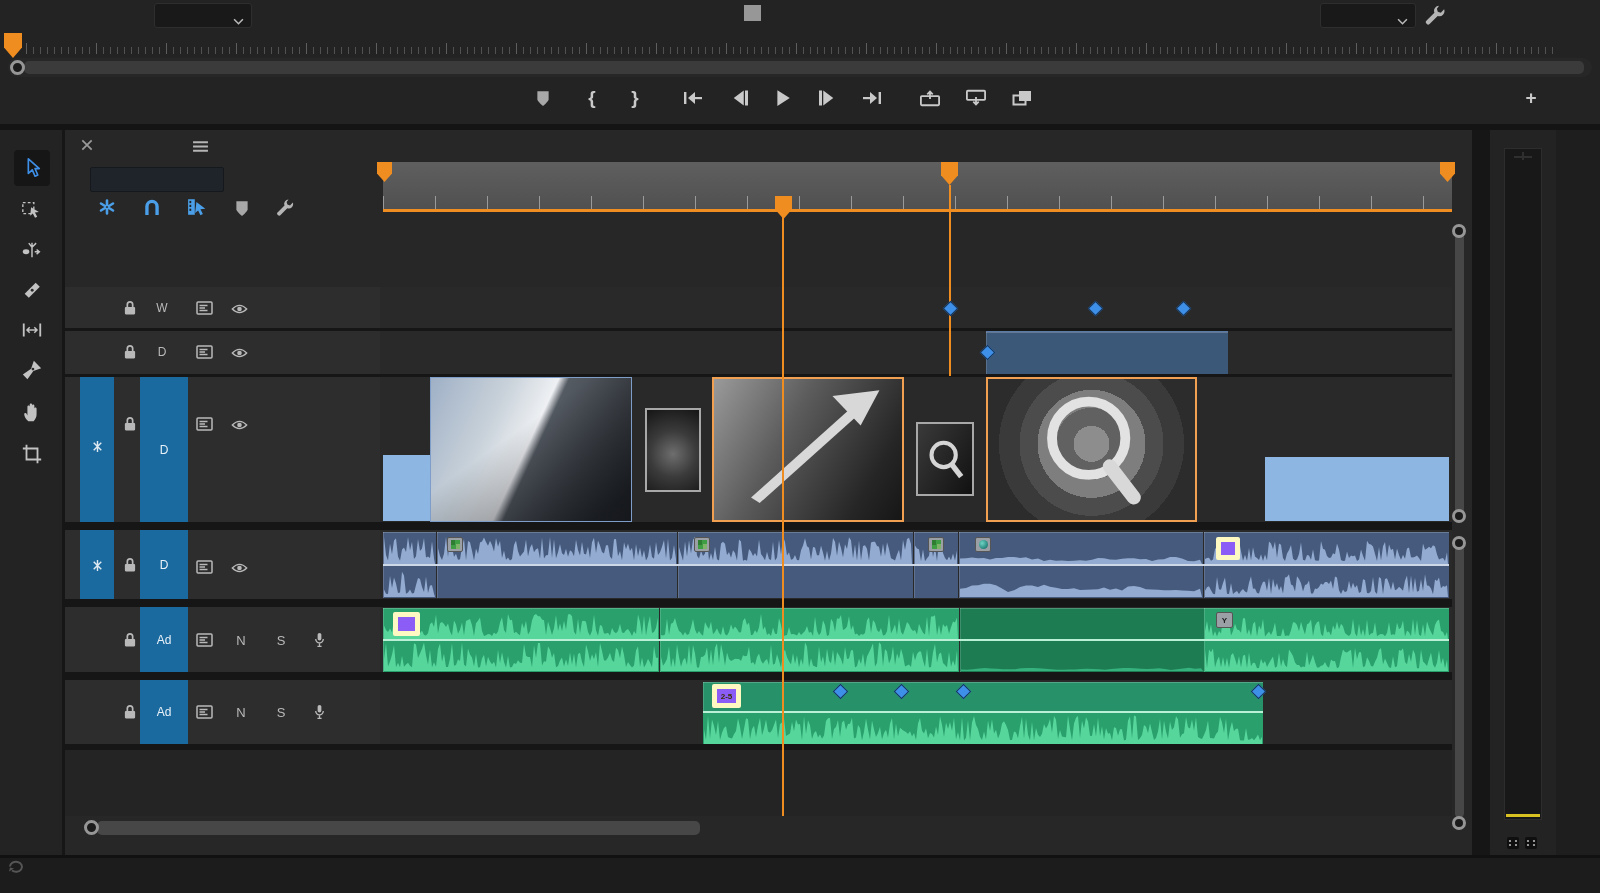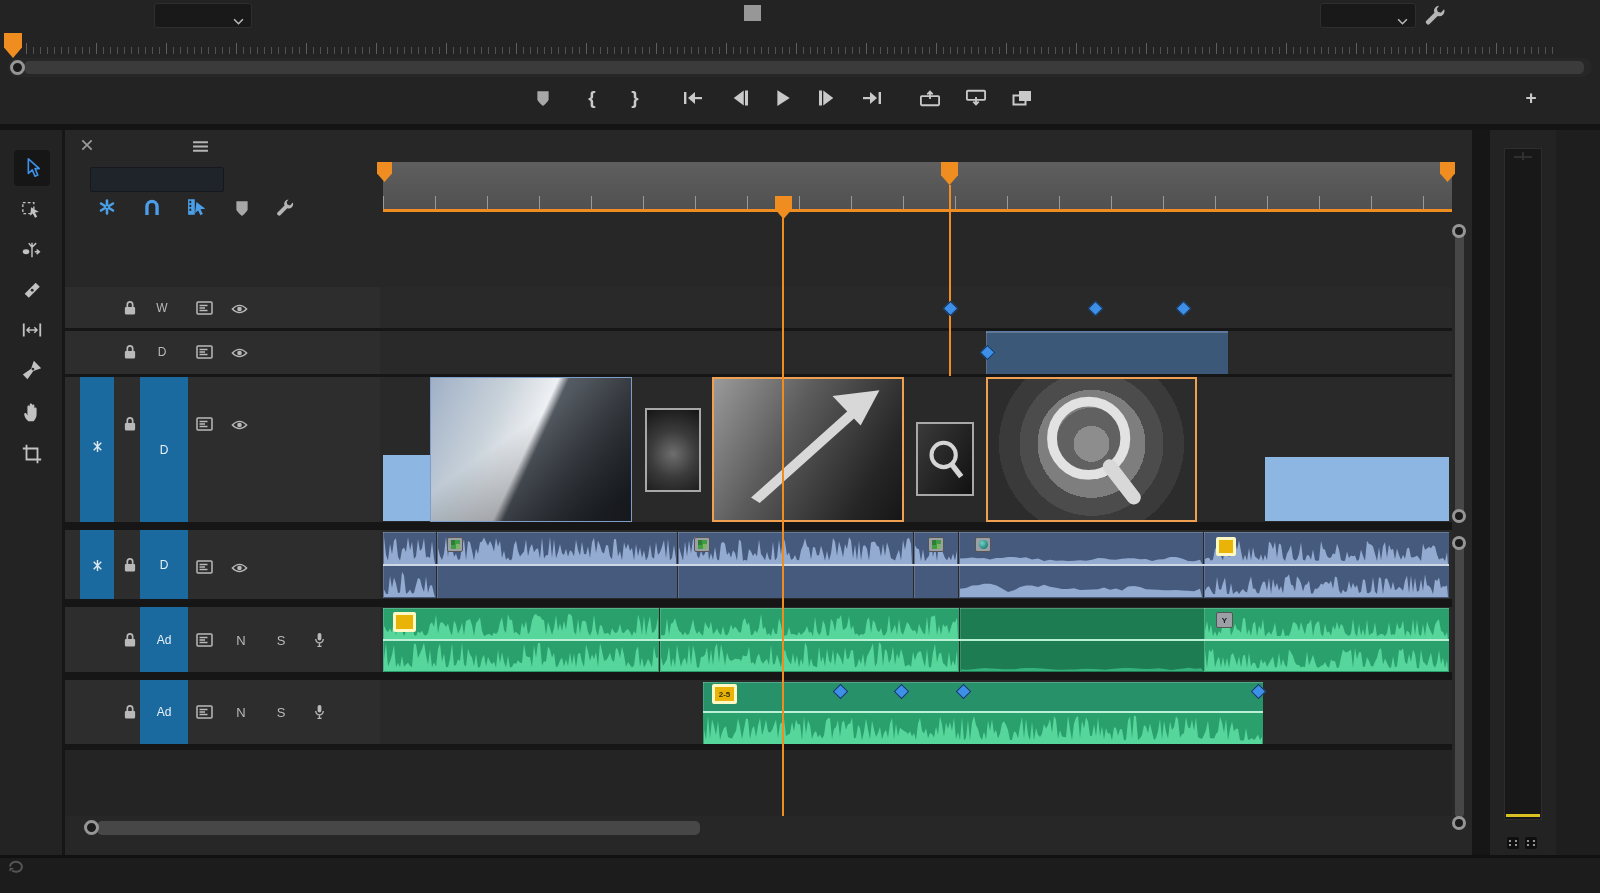--- a/index.html
+++ b/index.html
@@ -27,21 +27,21 @@
   .aclip{box-shadow:inset 1px 0 rgba(255,255,255,.15), inset 0 1px rgba(255,255,255,.2);}
   .wave{color:#93abd0;z-index:12;pointer-events:none;}
   .wave svg{display:block;width:100%;height:100%;}
   .wgreen{color:#57d69c;}
   .badge{z-index:14;border-radius:2px;font-size:8px;display:flex;align-items:center;justify-content:center;}
   .badge.grid{background:#9aa0a6;border:1px solid #555;}
   .badge.grid i{display:block;width:9px;height:9px;
      background:conic-gradient(#3f9d44 0 25%,#7fb36a 0 50%,#3f9d44 0 75%,#2e7d32 0);}
   .badge.globe{background:#9aa0a6;border:1px solid #555;}
   .badge.globe i{display:block;width:9px;height:9px;border-radius:50%;background:radial-gradient(circle at 35% 35%,#6fd3c3,#2f8f86 60%,#155a54);}
-  .badge.yellow{background:#eab308;border:3px solid #fef9c3;color:#3a3000;font-weight:bold;}
+  .badge.yellow{background:#8b5cf6;border:5px solid #fef9c3;color:#3a3000;font-weight:bold;}
   .badge.gray{background:#9aa0a6;border:1px solid #555;color:#1d1d1d;font-weight:bold;}
   .ring{border:3px solid #969696;border-radius:50%;background:#1b1b1b;box-sizing:border-box;}
   .vbar{background:#474747;border-radius:5px;}
   .oline{background:#f08d21;}
   .thumb-border{border:2px solid #a8a8a8;box-sizing:border-box;}
   .selclip{border:2px solid #f0a050;box-sizing:border-box;z-index:13;}
 </style>
 </head>
 <body>
 

